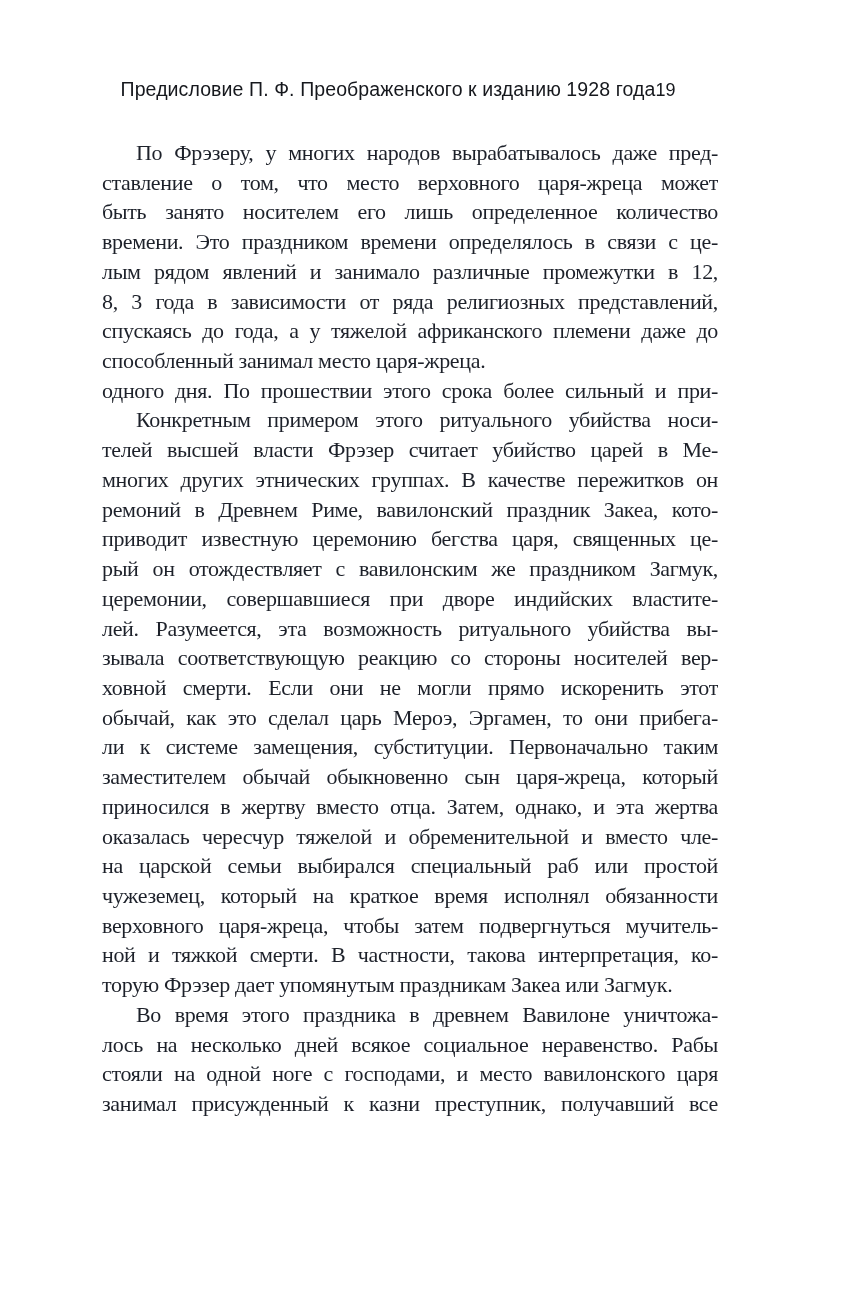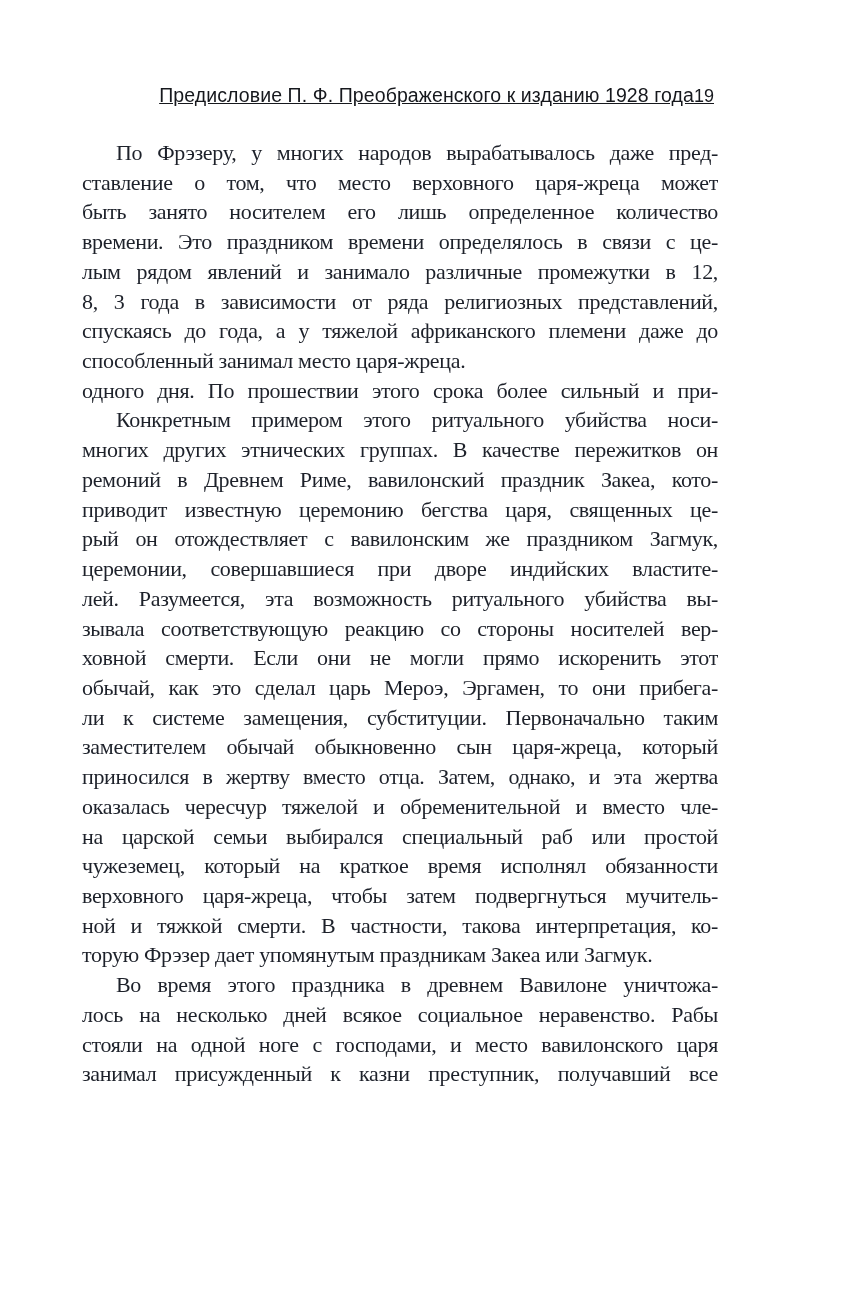--- a/index.html
+++ b/index.html
@@ -11,28 +11,27 @@
     position: relative;
     width: 856px;
     height: 1299px;
     background: var(--bg, #ffffff);
     overflow: hidden;
     font-family: "Liberation Serif", "DejaVu Serif", serif;
   }
   .running-head {
     position: absolute;
     left: 82px;
-    top: 84px;
+    top: 78px;
     width: 636px;
     display: flex;
-    justify-content: flex-end;
+    justify-content: center;
     align-items: baseline;
     font-family: "Liberation Sans", "DejaVu Sans", sans-serif;
     color: var(--head-color, #16181d);
-    text-decoration: underline;
   }
   .running-head .title {
     font-size: 19.5px;
     letter-spacing: 0.1px;
   }
   .running-head .folio {
     font-size: 18px;
     padding-right: 4px;
   }
   .body-text {
@@ -45,20 +44,21 @@
     color: var(--text-color, #1d212a);
     letter-spacing: -0.015em;
   }
   .paragraph { margin: 0; }
   .line {
     text-align: justify;
     text-align-last: justify;
     white-space: nowrap;
     overflow: hidden;
     height: 29.72px;
+    margin-left: 20px;
   }
   .line.first { padding-left: 34px; }
   .line.loose { text-align-last: left; }
 </style>
 </head>
 <body>
 
 <div class="page">
   <div class="running-head">
     <span class="title">Предисловие П. Ф. Преображенского к изданию 1928 года</span>
@@ -71,20 +71,21 @@
         <div class="line">быть занято носителем его лишь определенное количество</div>
         <div class="line">времени. Это праздником времени определялось в связи с це-</div>
         <div class="line">лым рядом явлений и занимало различные промежутки в 12,</div>
         <div class="line">8, 3 года в зависимости от ряда религиозных представлений,</div>
         <div class="line">спускаясь до года, а у тяжелой африканского племени даже до</div>
         <div class="line loose">способленный занимал место царя-жреца.</div>
         <div class="line">одного дня. По прошествии этого срока более сильный и при-</div>
       </div>
       <div class="paragraph">
         <div class="line first">Конкретным примером этого ритуального убийства носи-</div>
+        <div class="line">телей высшей власти Фрэзер считает убийство царей в Ме-</div>
         <div class="line">многих других этнических группах. В качестве пережитков он</div>
         <div class="line">ремоний в Древнем Риме, вавилонский праздник Закеа, кото-</div>
         <div class="line">приводит известную церемонию бегства царя, священных це-</div>
         <div class="line">рый он отождествляет с вавилонским же праздником Загмук,</div>
         <div class="line">церемонии, совершавшиеся при дворе индийских властите-</div>
         <div class="line">лей. Разумеется, эта возможность ритуального убийства вы-</div>
         <div class="line">зывала соответствующую реакцию со стороны носителей вер-</div>
         <div class="line">ховной смерти. Если они не могли прямо искоренить этот</div>
         <div class="line">обычай, как это сделал царь Мероэ, Эргамен, то они прибега-</div>
         <div class="line">ли к системе замещения, субституции. Первоначально таким</div>

